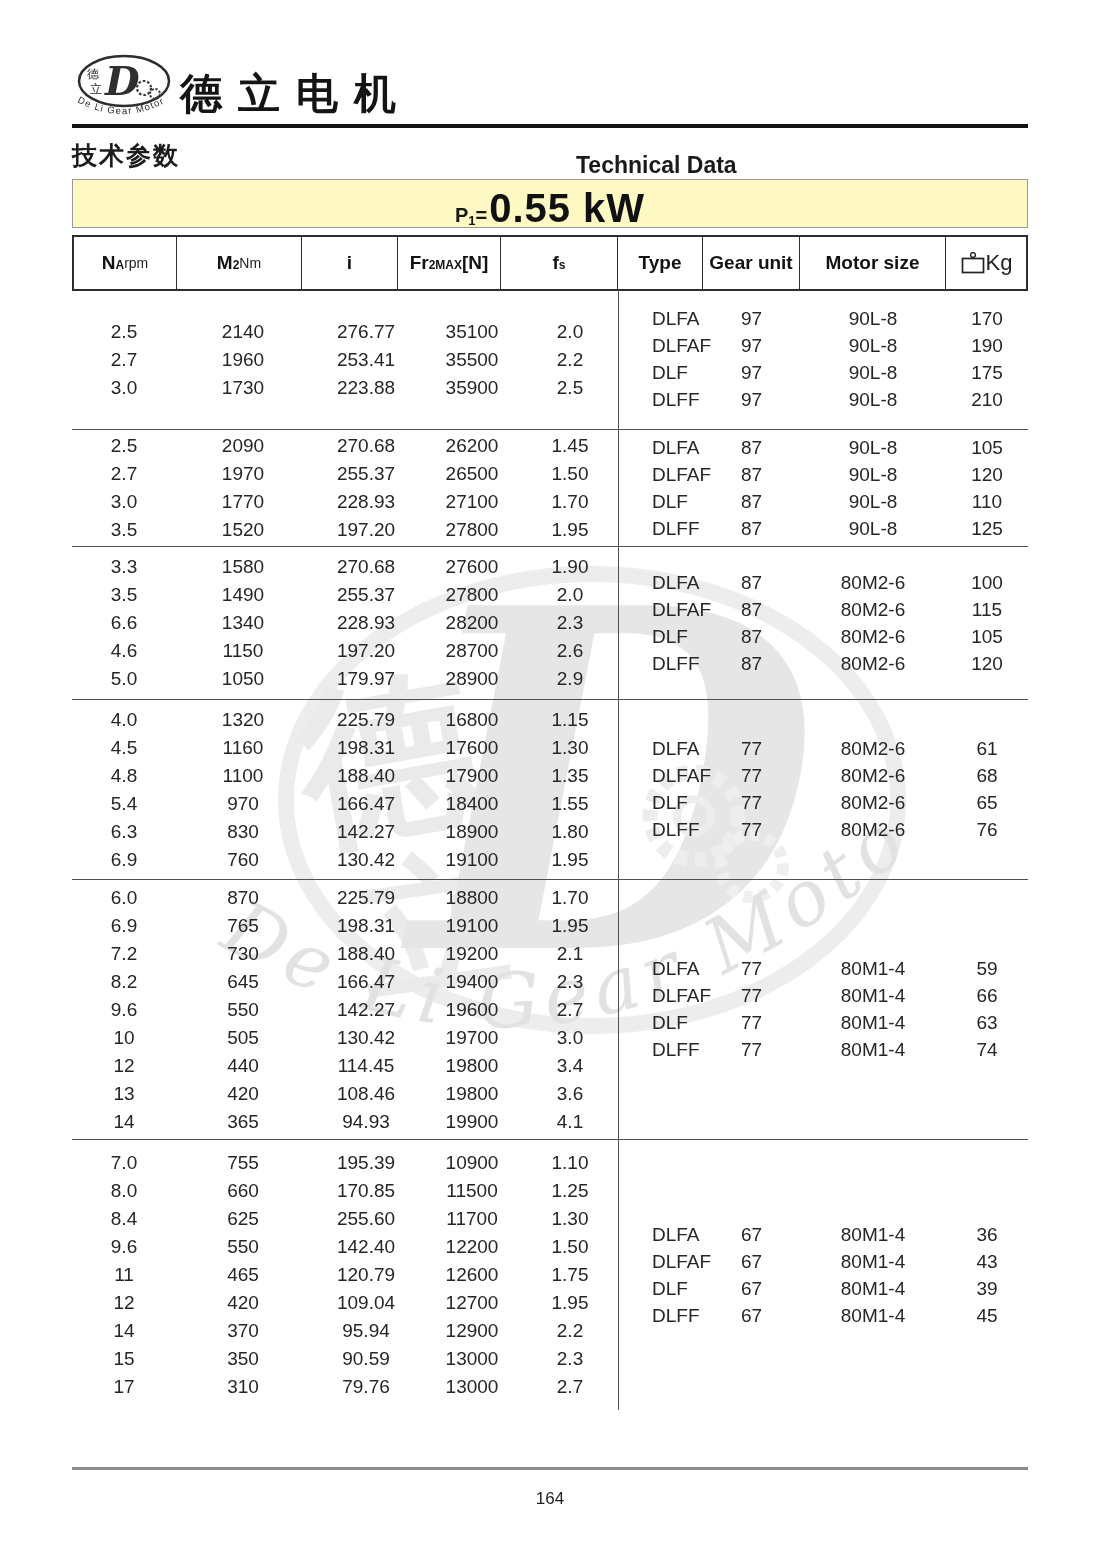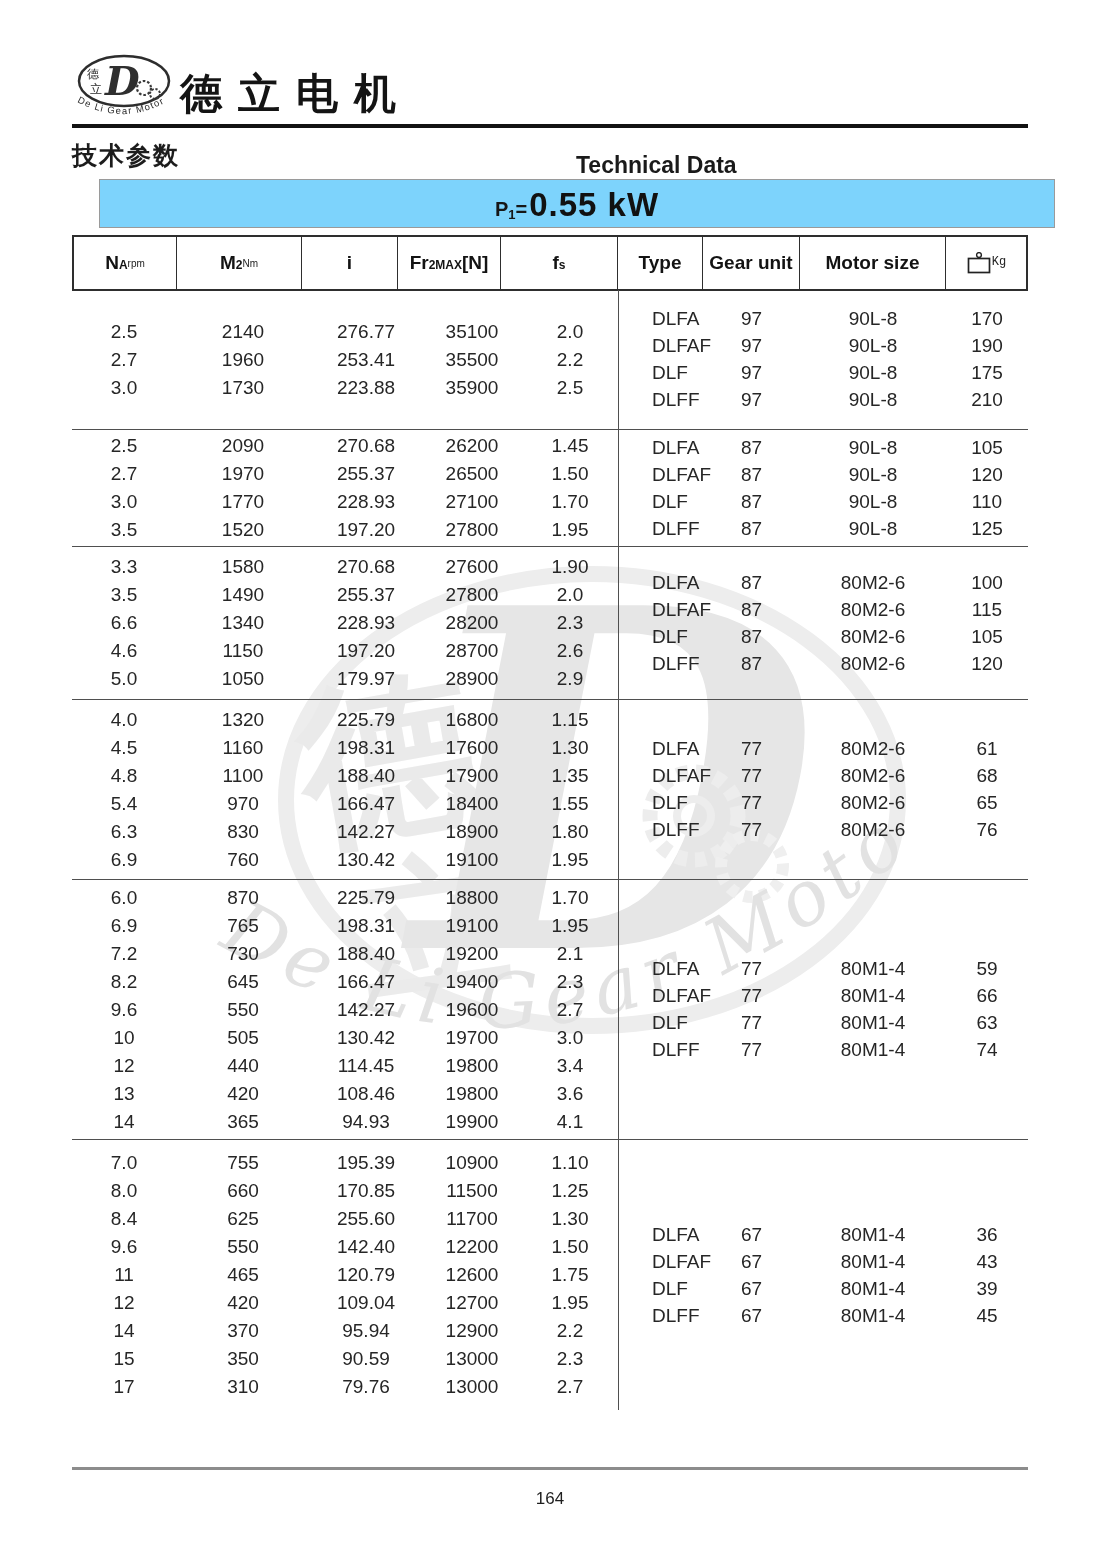--- a/index.html
+++ b/index.html
@@ -24,41 +24,41 @@
     font-size:42px; font-weight:bold; letter-spacing:16px; color:#141414;
   }
   .brand-rule { position:absolute; left:72px; top:124px; width:956px; height:4px; background:#121212; }
 
   .section-cn { position:absolute; left:72px; top:139px; font-size:25px; font-weight:bold; color:#1c1c1c; letter-spacing:2px; }
   .section-en { position:absolute; left:576px; top:152px; font-size:23px; font-weight:bold; color:#1a1a1a; }
 
   
   .power-box {
     position:absolute; left:72px; top:179px; width:956px; height:49px;
-    border:1.5px solid #9a9a9a; background:#7dd3fc;
-    display:flex; align-items:baseline; justify-content:center;margin-left:27px;
+    border:1.5px solid #9a9a9a; background:#fef9c3;
+    display:flex; align-items:baseline; justify-content:center;
   }
   .power-box { padding-top:6px; }
   .p-main { font-size:20px; font-weight:bold; color:#161616; }
   .p-sub  { font-size:13px; font-weight:bold; color:#161616; vertical-align:-3px; }
-  .p-value{ font-size:33px; font-weight:bold; color:#111; margin-left:2px; letter-spacing:1px; }
+  .p-value{ font-size:40px; font-weight:bold; color:#111; margin-left:2px; letter-spacing:1px; }
 
   
   .thead {
     position:absolute; left:72px; top:235px; width:956px; height:56px;
     border:2px solid #2e2e2e;
     display:grid; grid-template-columns:103px 125px 96px 103px 117px 85px 97px 146px 1fr;
   }
   .th { border-right:1.5px solid #2e2e2e; display:flex; align-items:center; justify-content:center; line-height:1.1; }
   .th:last-child { border-right:none; }
   .th-main { font-size:19px; font-weight:bold; color:#131313; }
   .th-sub  { font-size:12px; font-weight:bold; }
-  .th-unit { font-size:10px; font-weight:normal; color:#222; margin-top:1px; }
+  .th-unit { font-size:14px; font-weight:normal; color:#222; margin-top:1px; }
   .th-kg   { justify-content:center; }
-  .th-kg .th-unit { font-size:12px; margin-top:0;font-family:Liberation Mono, monospace; }
+  .th-kg .th-unit { font-size:22px; margin-top:0; }
 
   
   .tbody { position:absolute; left:72px; top:290px; width:956px; }
   .group { display:flex; border-bottom:1.5px solid #4f4f4f; }
   .group-last { border-bottom:none; }
   .g-left { width:546px; display:flex; flex-direction:column; justify-content:center; }
   .l-row { display:grid; grid-template-columns:104px 134px 112px 100px 96px; height:28px; align-items:center; }
   .g-right { width:410px; border-left:1.5px solid #4f4f4f; display:flex; flex-direction:column; justify-content:center; }
   .r-row { display:grid; grid-template-columns:84px 97px 146px 1fr; height:27px; align-items:center; }
   .cell { font-size:19px; color:#262626; text-align:center; white-space:nowrap; }

